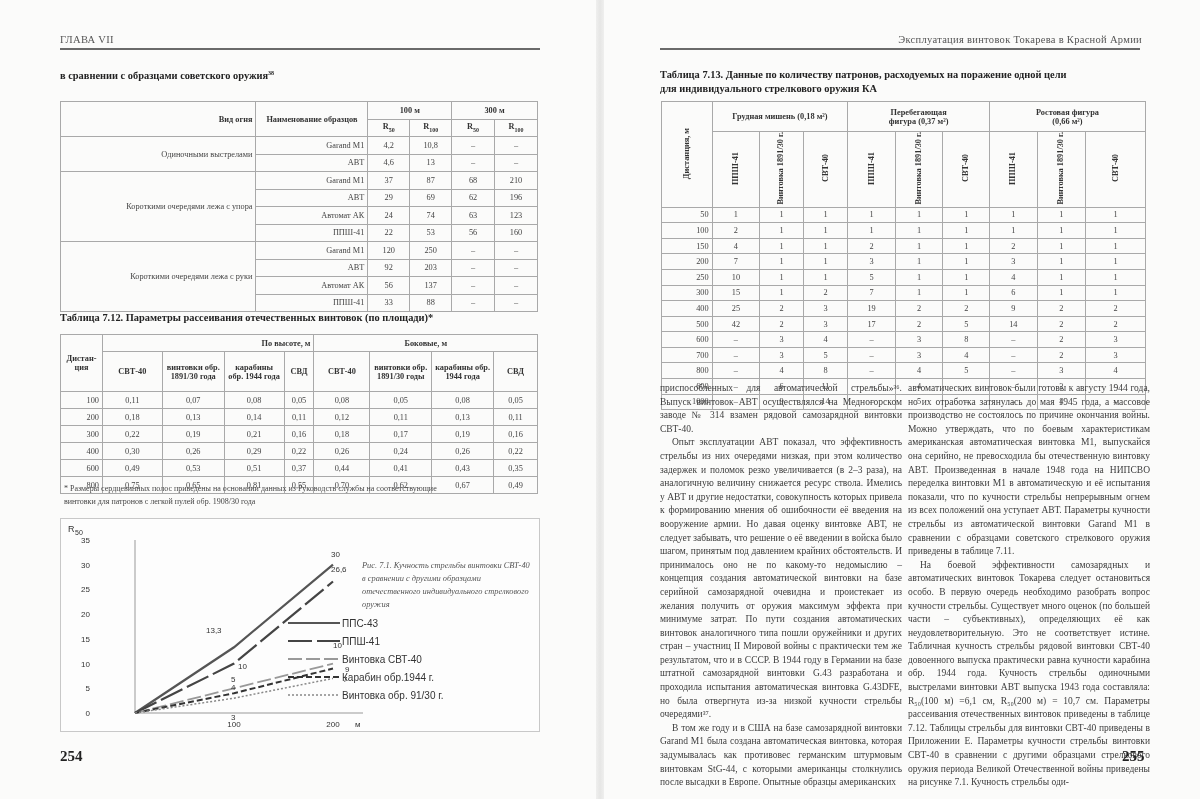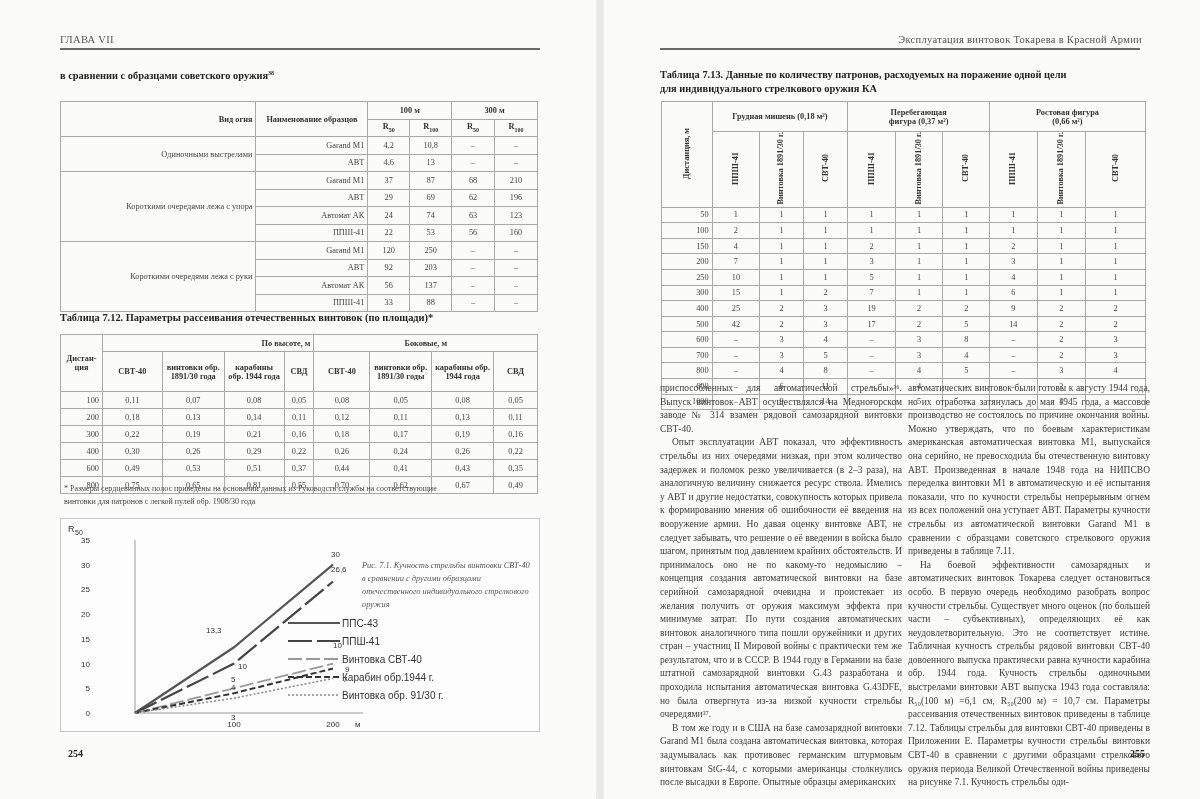--- a/index.html
+++ b/index.html
@@ -19,21 +19,21 @@
   .t711 td,.t711 th{height:16.5px;}
   .t712 td{height:16px;}
   .t713 td{height:14.6px;}
   .vert{writing-mode:vertical-rl;transform:rotate(180deg);white-space:nowrap;line-height:10px;}
   .footnote{position:absolute;font-size:8px;line-height:13px;color:#444;}
   .figbox{position:absolute;left:60px;top:518px;width:478px;height:212px;border:1px solid #c8c8c8;background:#fdfdfd;}
   .figcap{position:absolute;left:362px;top:527px;width:170px;font-style:italic;font-size:8.4px;line-height:13px;color:#555;margin-top:32px;}
   .body-col{position:absolute;top:382px;width:242px;font-size:9.5px;line-height:13.6px;color:#3c3c3c;text-align:justify;}
   .body-col p{margin:0;}
   .body-col p.ind{text-indent:12px;}
-  .pagenum{position:absolute;top:748px;font-weight:bold;font-size:10px;color:#222;margin-left:8px;}
+  .pagenum{position:absolute;top:748px;font-weight:bold;font-size:15px;color:#222;}
   sup{font-size:6px;}
   svg text{font-family:"Liberation Sans","DejaVu Sans",sans-serif;}
 </style>
 </head>
 <body>
 
 <div class="page left"></div>
 <div class="spine"></div>
 <div class="page right"></div>
 

